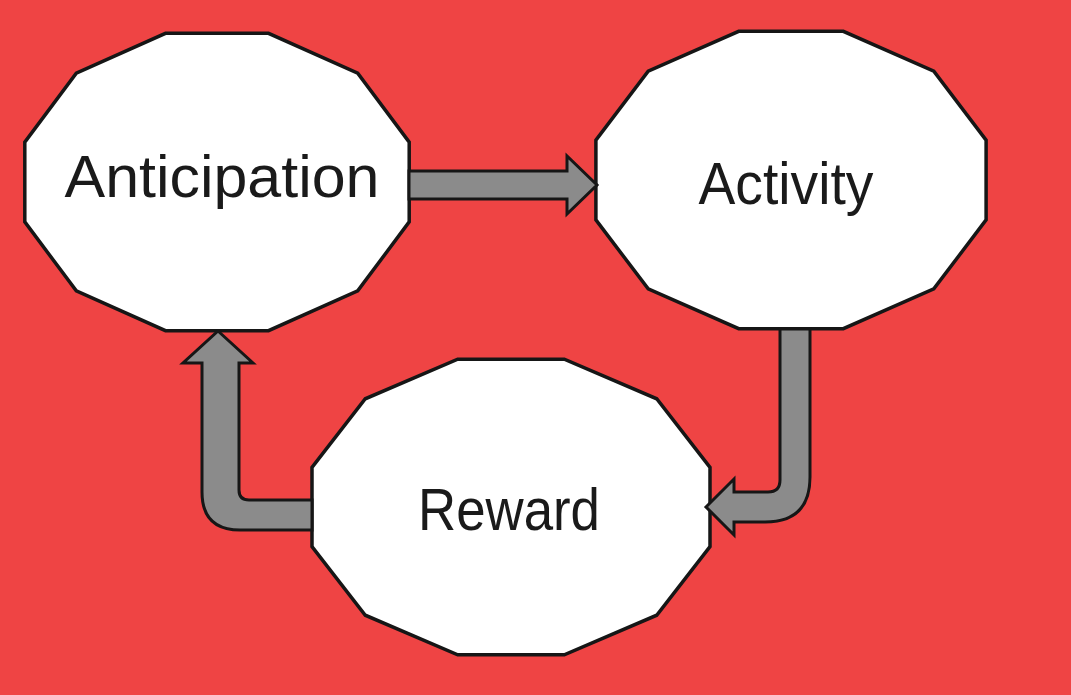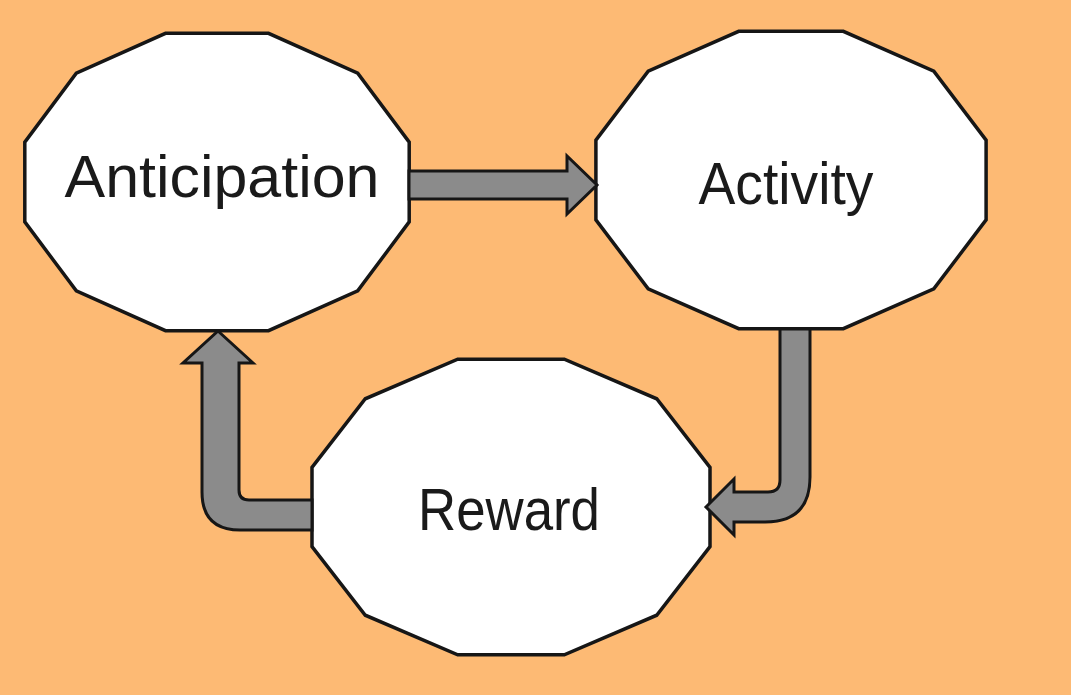--- a/index.html
+++ b/index.html
@@ -4,21 +4,21 @@
 <style>
   html, body {
     margin: 0;
     padding: 0;
     background: #ffffff;
   }
   .stage {
     position: relative;
     width: 1071px;
     height: 695px;
-    background: #fdba74;
+    background: #ef4444;
     overflow: hidden;
   }
   svg { display: block; }
   .node-shape {
     stroke-width: 3.5;
     stroke-linejoin: miter;
   }
   .arrow-shape {
     stroke-width: 3;
     stroke-linejoin: miter;

